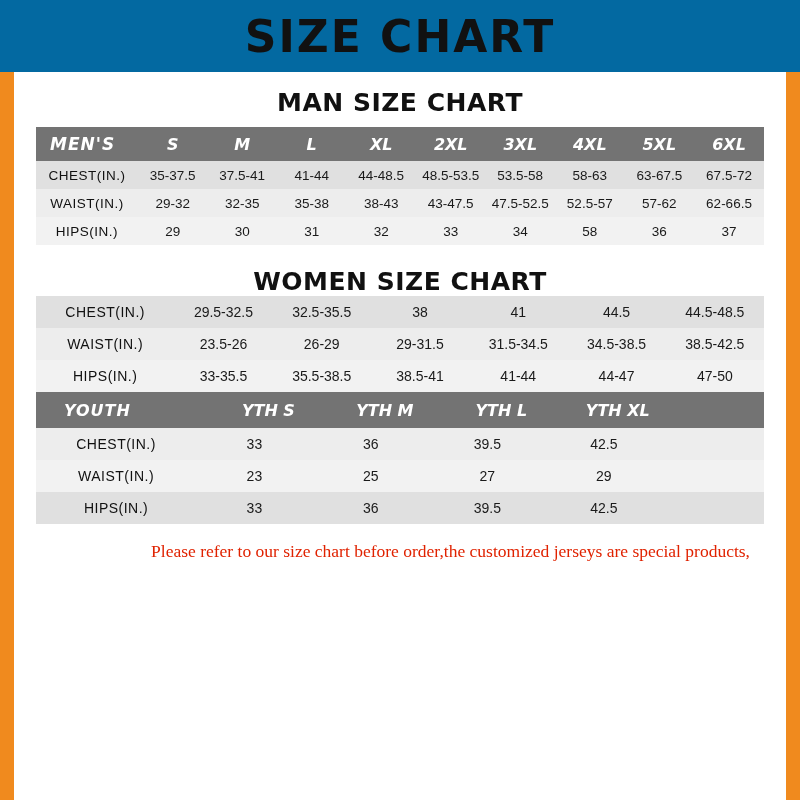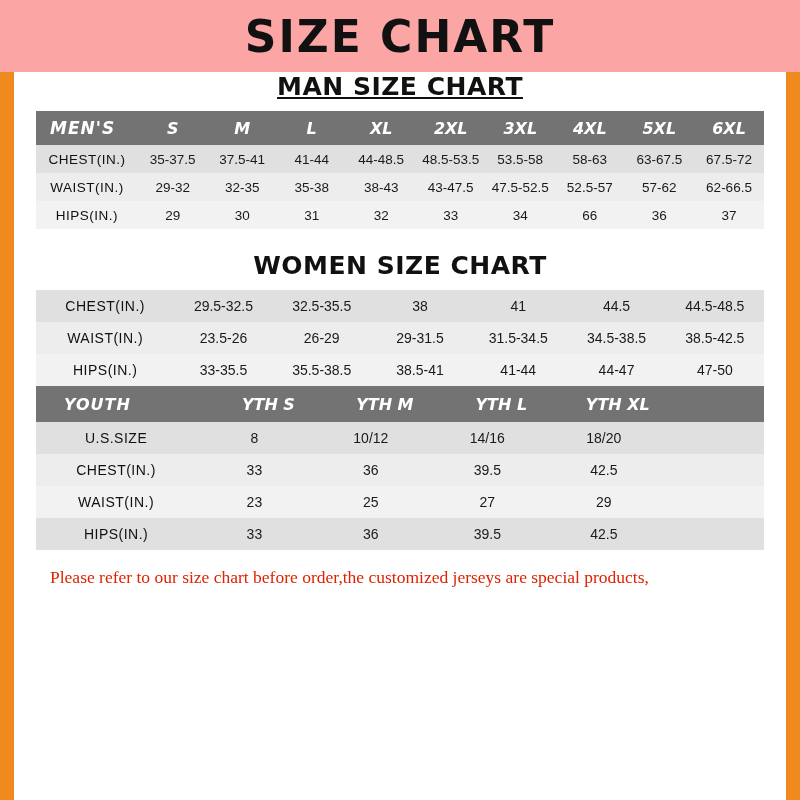--- a/index.html
+++ b/index.html
@@ -17,21 +17,21 @@
     position: relative;
     width: 800px;
     height: 800px;
     box-sizing: border-box;
     border-left: 14px solid #f08a1e;
     border-right: 14px solid #f08a1e;
     background: #ffffff;
   }
   .header-band {
     height: 72px;
-    background: #fca5a5;
+    background: #0369a1;
     display: flex;
     align-items: center;
     justify-content: center;
     margin: 0 -14px;
   }
   .header-title {
     font-family: "DejaVu Sans", sans-serif;
     font-weight: bold;
     font-size: 44px;
     letter-spacing: 2px;
@@ -41,22 +41,22 @@
     padding: 0 22px;
   }
   .section-title {
     text-align: center;
     font-family: "DejaVu Sans", sans-serif;
     font-weight: bold;
     font-size: 25px;
     color: #111111;
     letter-spacing: 0.5px;
   }
-  .t1 { margin-bottom: 10px; text-decoration: underline; }
-  .t2 { margin-top: 22px; margin-bottom: 10px; }
+  .t1 { margin-top: 16px; margin-bottom: 10px; }
+  .t2 { margin-top: 22px; margin-bottom: 0; }
   .t3 { margin-top: 22px; margin-bottom: 10px; }
 
   table {
     width: 100%;
     border-collapse: collapse;
     table-layout: fixed;
   }
   table td, table th {
     padding: 0;
     margin: 0;
@@ -101,21 +101,21 @@
   .women .hdr-row td { font-size: 17px; height: 36px; }
   .women .hdr-row td.label { font-size: 17px; }
   .women .data-row td { height: 32px; font-size: 14px; }
 
   .youth .hdr-row td { font-size: 16px; height: 36px; padding-left: 28px; }
   .youth .data-row td { height: 32px; font-size: 14px; }
 
   .footer-note {
     margin-top: 16px;
     padding: 0 14px;
-    text-align: left;
+    text-align: right;
     color: #e02200;
     font-size: 17.5px;
     line-height: 1.35;
     font-family: "Liberation Serif", serif;
   }
   .footer-note div { white-space: nowrap; }
 </style>
 </head>
 <body>
 
@@ -179,21 +179,21 @@
         <td>62-66.5</td>
       </tr>
       <tr class="data-row row-lightest">
         <td class="label">HIPS(IN.)</td>
         <td>29</td>
         <td>30</td>
         <td>31</td>
         <td>32</td>
         <td>33</td>
         <td>34</td>
-        <td>66</td>
+        <td>58</td>
         <td>36</td>
         <td>37</td>
       </tr>
     </tbody>
       </table>
 
     <div class="section-title t2">WOMEN SIZE CHART</div>
     <table class="women">
       <colgroup>
         <col style="width:19%">
@@ -246,28 +246,20 @@
       </colgroup>
       <tbody>
           <tr class="hdr-row">
         <td class="label">YOUTH</td>
         <td>YTH S</td>
         <td>YTH M</td>
         <td>YTH L</td>
         <td>YTH XL</td>
         <td></td>
       </tr>
-      <tr class="data-row row-light">
-        <td class="label">U.S.SIZE</td>
-        <td>8</td>
-        <td>10/12</td>
-        <td>14/16</td>
-        <td>18/20</td>
-        <td></td>
-      </tr>
       <tr class="data-row row-lighter">
         <td class="label">CHEST(IN.)</td>
         <td>33</td>
         <td>36</td>
         <td>39.5</td>
         <td>42.5</td>
         <td></td>
       </tr>
       <tr class="data-row row-lightest">
         <td class="label">WAIST(IN.)</td>

